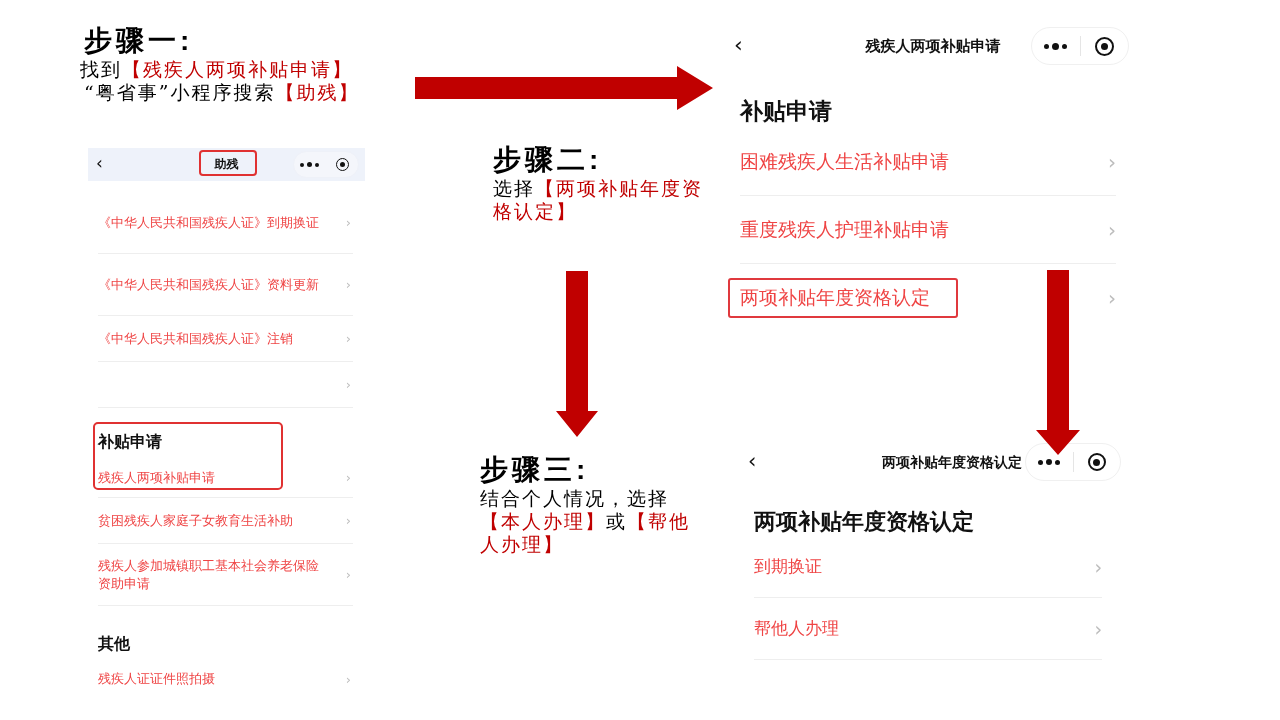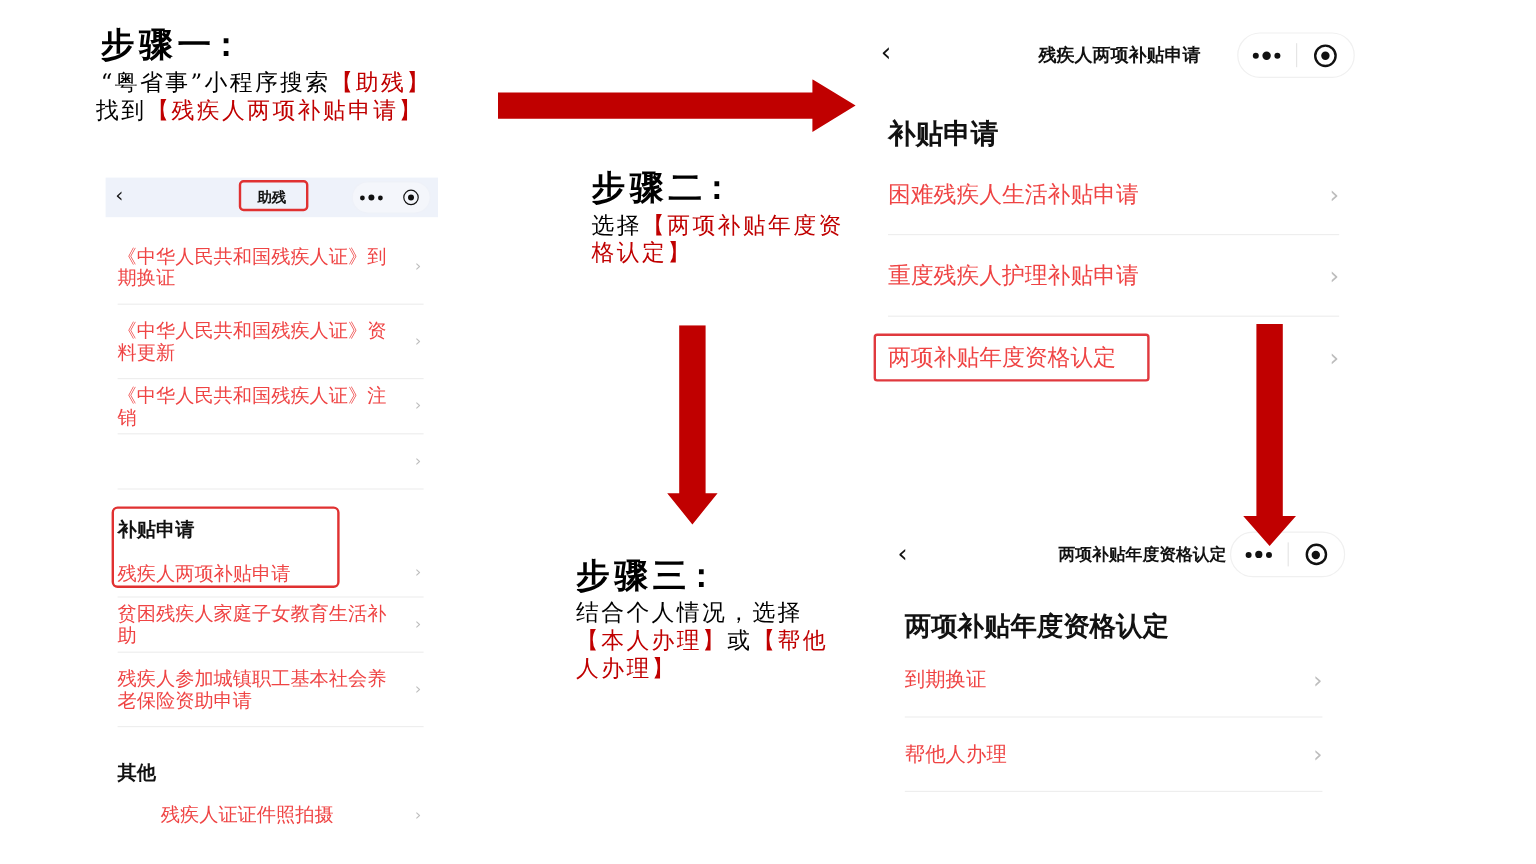--- a/index.html
+++ b/index.html
@@ -2,27 +2,27 @@
 <html><head>
   <meta charset="utf-8">
   <style>
     * { box-sizing: border-box; margin: 0; padding: 0; }
     html, body { width: 1280px; height: 720px; background: #ffffff; overflow: hidden; }
     body { position: relative; font-family: "DejaVu Sans", "Liberation Sans", sans-serif; color: #111; }
     .red { color: #c00000; }
 
     
     .step { position: absolute; }
-    .step-title { font-family: Liberation Mono, monospace; font-weight: bold; font-size: 28px; letter-spacing: 4px; line-height: 34px; color: #000; }
+    .step-title { font-family: Liberation Sans, sans-serif; font-weight: bold; font-size: 28px; letter-spacing: 4px; line-height: 34px; color: #000; }
     .step-desc { font-family: "DejaVu Serif", "Liberation Serif", serif; font-size: 19px; line-height: 23px; letter-spacing: 2px; color: #000; }
     .step-desc span.red { color: #c00000; }
 
     #step1 { left: 84px; top: 24px; width: 340px; }
     #step2 { left: 493px; top: 143px; width: 220px; }
-    #step3 { left: 480px; top: 466px; width: 230px; }
+    #step3 { left: 480px; top: 453px; width: 230px; }
 
     
     .arrow { position: absolute; }
     .arrow svg { display: block; }
 
     
     .phone { position: absolute; background: #fff; }
     .navbar { position: relative; display: flex; align-items: center; }
     .nav-back { position: absolute; color: #111; cursor: pointer; }
     .nav-title { position: absolute; left: 0; right: 0; text-align: center; color: #111; font-weight: bold; }
@@ -45,21 +45,21 @@
     #phone1 .nav-back { left: 8px; top: 5px; font-size: 17px; }
     #phone1 .nav-title { top: 8px; font-size: 12px; }
     #phone1 .title-box { position: absolute; left: 111px; top: 2px; width: 58px; height: 26px; border: 2px solid #e03131; border-radius: 4px; }
     #phone1 .capsule { left: 205px; top: 3px; width: 66px; height: 27px; background: #f4f6fb; border-color: #eef1f8; }
     #phone1 .capsule .dots i { width: 4px; height: 4px; }
     #phone1 .capsule .dots i.mid { width: 5px; height: 5px; }
     #phone1 .capsule .sep { height: 14px; background: transparent; }
     #phone1 .capsule .target .ring { width: 13px; height: 13px; border-width: 1.6px; }
     #phone1 .capsule .target .dot { width: 5px; height: 5px; }
     #phone1 .list { position: absolute; left: 10px; right: 12px; }
-    #phone1 .list-item .label { font-size: 16px; line-height: 18px; width: 225px; }
+    #phone1 .list-item .label { font-size: 13px; line-height: 18px; width: 225px; }
     #phone1 .list-item .chev { right: 2px; font-size: 13px; }
     #phone1 .section-title { font-size: 16px; }
 
     
     #phone2 { left: 728px; top: 24px; width: 410px; height: 300px; }
     #phone2 .navbar { height: 44px; }
     #phone2 .nav-back { left: 6px; top: 8px; font-size: 22px; }
     #phone2 .nav-title { top: 13px; font-size: 15px; }
     #phone2 .capsule { left: 303px; top: 3px; width: 98px; height: 38px; }
     #phone2 .capsule .dots i { width: 5px; height: 5px; }
@@ -89,22 +89,22 @@
     #phone3 .list { position: absolute; left: 12px; right: 30px; top: 96px; }
     #phone3 .list-item { height: 62px; }
     #phone3 .list-item .label { font-size: 17px; }
     #phone3 .list-item .chev { right: 0; font-size: 19px; }
   </style>
 </head>
 <body>
 
 <div class="step" id="step1">
   <div class="step-title">步骤一:</div>
+  <div class="step-desc" style="margin-left:-4px;"><span>找到</span><span class="red">【残疾人两项补贴申请】</span></div>
   <div class="step-desc"><span>“粤省事”小程序搜索</span><span class="red">【助残】</span></div>
-  <div class="step-desc" style="margin-left:-4px;"><span>找到</span><span class="red">【残疾人两项补贴申请】</span></div>
 </div>
 
 <div class="step" id="step2">
   <div class="step-title">步骤二:</div>
   <div class="step-desc"><span>选择</span><span class="red">【两项补贴年度资格认定】</span></div>
 </div>
 
 <div class="step" id="step3">
   <div class="step-title">步骤三:</div>
   <div class="step-desc"><span>结合个人情况，选择</span><span class="red">【本人办理】</span><span>或</span><span class="red">【帮他人办理】</span></div>
@@ -171,21 +171,21 @@
     </div>
     <div class="list-item" style="height:62px;">
       <span class="label">残疾人参加城镇职工基本社会养老保险资助申请</span>
       <span class="chev">›</span>
     </div>
   </div>
   <div style="position:absolute; left:5px; top:274px; width:190px; height:68px; border:2px solid #e03131; border-radius:5px;"></div>
 
   <div class="list" style="top:482px;">
     <div class="section-title" style="height:34px; padding-top:4px;">其他</div>
-    <div class="list-item" style="height:30px; border-bottom:none;margin-left:36px;">
+    <div class="list-item" style="height:30px; border-bottom:none;">
       <span class="label">残疾人证证件照拍摄</span>
       <span class="chev">›</span>
     </div>
   </div>
 </div>
 
 <div class="phone" id="phone2">
   <div class="navbar">
     <span class="nav-back">‹</span>
     <span class="nav-title">残疾人两项补贴申请</span>

